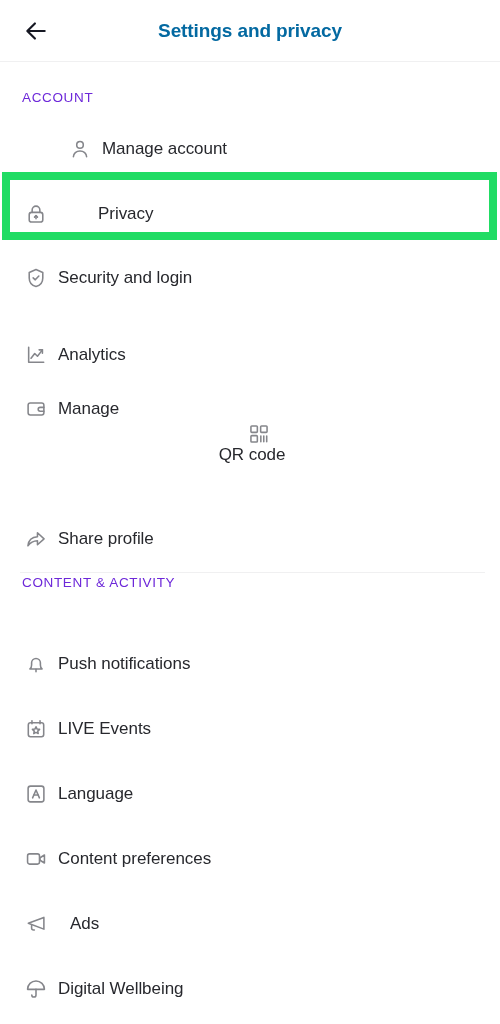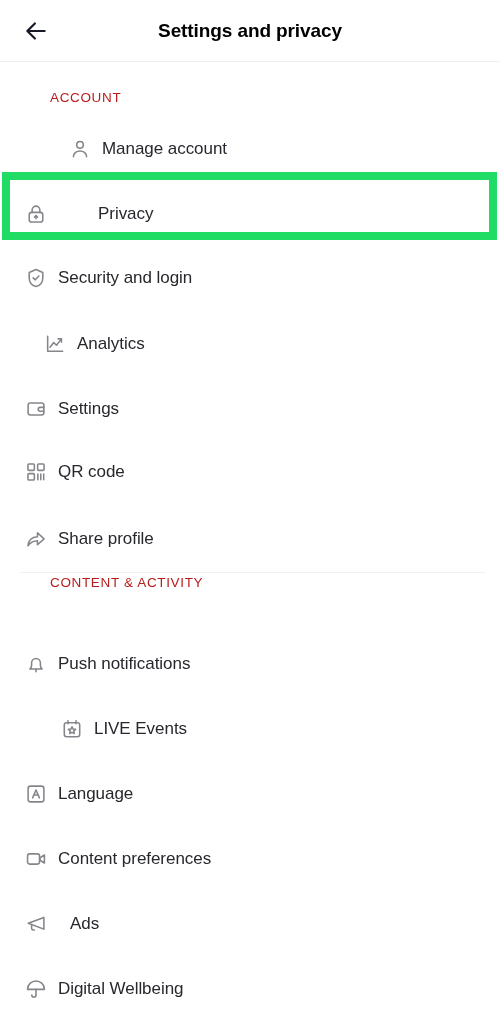--- a/index.html
+++ b/index.html
@@ -21,30 +21,29 @@
   .back-btn {
     position:absolute; left:14px; top:50%;
     transform:translateY(-50%);
     width:44px; height:44px;
     display:flex; align-items:center; justify-content:center;
     cursor:pointer; background:none; border:none;
   }
   .header-title {
     width:100%; text-align:center;
     font-size:19px; font-weight:bold;
-    color:#000000; letter-spacing:-0.1px;
+    color:#0369a1; letter-spacing:-0.1px;
   }
 
   
   .section-label {
-    color:#b91c1c;
+    color:#6d28d9;
     font-size:13.5px;
     letter-spacing:0.65px;
     padding-left:22px;
-    margin-left:28px;
   }
 
   
   .row {
     position:absolute;
     left:0; width:500px; height:65px;
     display:flex; align-items:center;
     cursor:pointer;
   }
   .row .icon {
@@ -115,42 +114,42 @@
   <div class="row" style="top:245px;">
     <span class="icon">
       <svg width="22" height="22" viewBox="0 0 24 24" fill="none" stroke="#85868b" stroke-width="1.7" stroke-linecap="round" stroke-linejoin="round">
         <path d="M12 2.8 4.6 5.9v6.1c0 4.6 3.1 8.2 7.4 9.3 4.3-1.1 7.4-4.7 7.4-9.3V5.9Z"></path>
         <polyline points="8.9,11.8 11.2,14 15.1,9.9"></polyline>
       </svg>
     </span>
     <span class="label">Security and login</span>
   </div>
 
-  <div class="row" style="top:311px;padding-left:19px;">
+  <div class="row" style="top:322px;">
     <span class="icon">
       <svg width="22" height="22" viewBox="0 0 24 24" fill="none" stroke="#85868b" stroke-width="1.7" stroke-linecap="round" stroke-linejoin="round">
         <polyline points="4,3.6 4,20 20.4,20"></polyline>
         <polyline points="6.6,15.6 10.6,10.4 13.6,13.4 19,6.4"></polyline>
         <polyline points="15.4,6.4 19,6.4 19,10"></polyline>
       </svg>
     </span>
     <span class="label">Analytics</span>
   </div>
 
   <div class="row" style="top:376px;">
     <span class="icon">
       <svg width="22" height="22" viewBox="0 0 24 24" fill="none" stroke="#85868b" stroke-width="1.7" stroke-linecap="round" stroke-linejoin="round">
         <rect x="3.4" y="5.4" width="17.2" height="13.2" rx="2.4"></rect>
         <path d="M20.6 10.2h-4.1a2.1 2.1 0 0 0 0 4.2h4.1"></path>
       </svg>
     </span>
-    <span class="label">Settings</span>
-  </div>
-
-  <div class="row" style="top:439px;">
+    <span class="label">Manage</span>
+  </div>
+
+  <div class="row" style="top:423px;flex-direction:column;">
     <span class="icon">
       <svg width="22" height="22" viewBox="0 0 24 24" fill="none" stroke="#85868b" stroke-width="1.7" stroke-linejoin="round">
         <rect x="3.2" y="3.2" width="7" height="7" rx="1"></rect>
         <rect x="13.8" y="3.2" width="7" height="7" rx="1"></rect>
         <rect x="3.2" y="13.8" width="7" height="7" rx="1"></rect>
         <line x1="14" y1="14.2" x2="14" y2="20.4" stroke-linecap="round"></line>
         <line x1="17.2" y1="14.2" x2="17.2" y2="20.4" stroke-linecap="round"></line>
         <line x1="20.4" y1="14.2" x2="20.4" y2="20.4" stroke-linecap="round"></line>
       </svg>
     </span>
@@ -173,21 +172,21 @@
   <div class="row" style="top:631px;">
     <span class="icon">
       <svg width="22" height="22" viewBox="0 0 24 24" fill="none" stroke="#85868b" stroke-width="1.7" stroke-linecap="round" stroke-linejoin="round">
         <path d="M5.4 17.4h13.2c-1.5-1.2-1.8-2.5-1.8-4.3V10.7a4.8 4.8 0 0 0-9.6 0v2.4c0 1.8-0.3 3.1-1.8 4.3Z"></path>
         <line x1="12" y1="17.8" x2="12" y2="20.4"></line>
       </svg>
     </span>
     <span class="label">Push notifications</span>
   </div>
 
-  <div class="row" style="top:696px;padding-left:36px;">
+  <div class="row" style="top:696px;">
     <span class="icon">
       <svg width="22" height="22" viewBox="0 0 24 24" fill="none" stroke="#85868b" stroke-width="1.7" stroke-linecap="round" stroke-linejoin="round">
         <rect x="3.6" y="5.2" width="16.8" height="15.2" rx="2.4"></rect>
         <line x1="7.6" y1="2.9" x2="7.6" y2="6.2"></line>
         <line x1="16.4" y1="2.9" x2="16.4" y2="6.2"></line>
         <polygon points="12,9.6 13.2,12.1 15.9,12.4 13.9,14.3 14.4,17 12,15.7 9.6,17 10.1,14.3 8.1,12.4 10.8,12.1"></polygon>
       </svg>
     </span>
     <span class="label">LIVE Events</span>
   </div>

